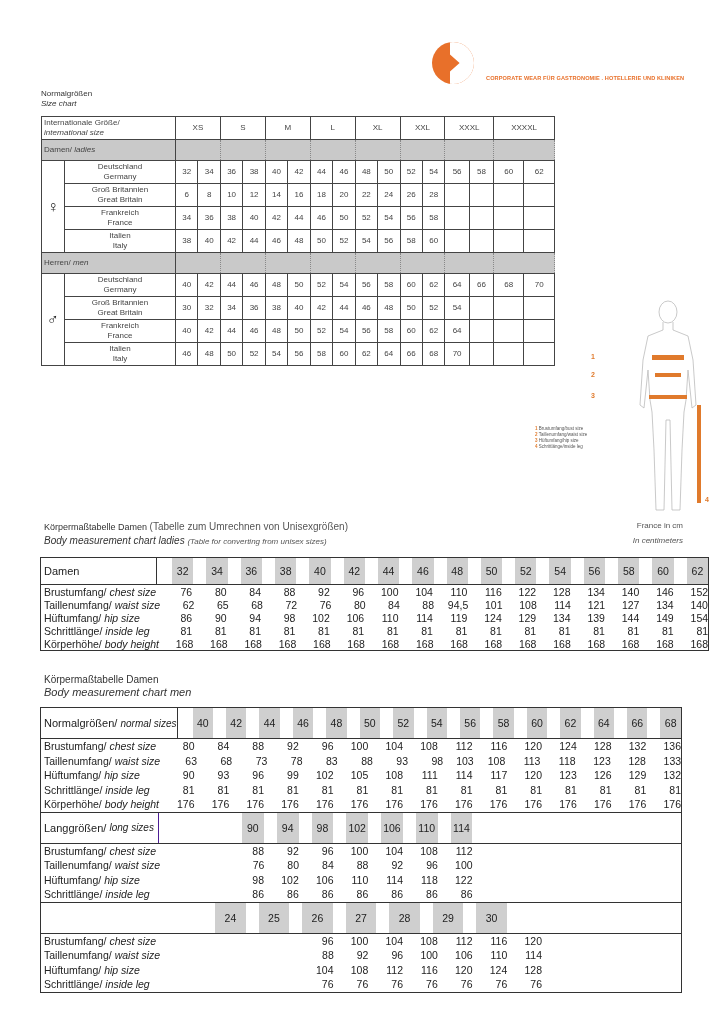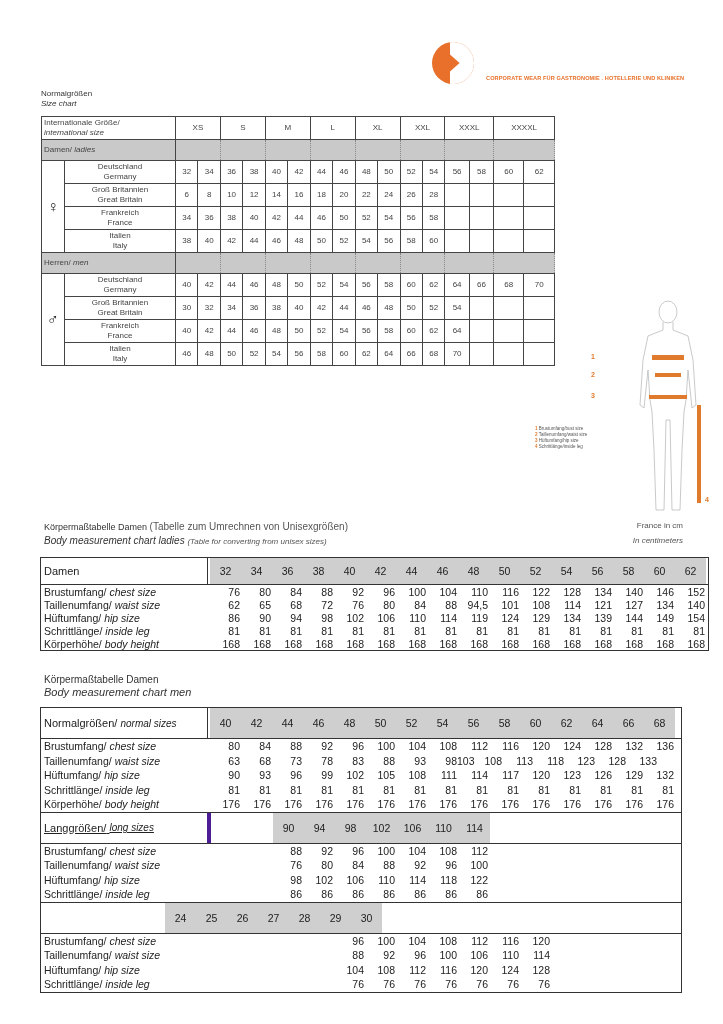--- a/index.html
+++ b/index.html
@@ -25,21 +25,21 @@
   table.sc tr.sec td.dot{border-left:1px dotted #888;border-right:1px dotted #888;}
   table.sc td.sym{font-size:16px;width:22px;color:#222;}
   table.sc td.country{width:110px;}
   .it{font-style:italic;}
 
   
   #figure{left:560px;top:300px;width:160px;height:215px;}
 
   
   .mt{position:absolute;border:1px solid #333;font-size:10.5px;color:#222;}
-  .mt .row{display:flex;align-items:center;height:13.5px;}
+  .mt .row{display:flex;align-items:center;height:13.5px;gap:13px;}
   .mt .lab{width:165px;padding-left:3px;white-space:nowrap;}
   .mt .lab i{font-style:italic;}
   .mt .v{width:24px;text-align:right;}
   .mt .hdr{height:28px;border-bottom:1px solid #333;}
   .mt .hdr .v{text-align:center;}
   .grey{background:#cfcfcf;}
 </style>
 </head>
 <body>
 
@@ -506,21 +506,21 @@
       <div class="v" style="width: 31px;">176</div>
       <div class="v" style="width: 31px;">176</div>
       <div class="v" style="width: 31px;">176</div>
       <div class="v" style="width: 31px;">176</div>
       <div class="v" style="width: 31px;">176</div>
       <div class="v" style="width: 31px;">176</div>
       <div class="v" style="width: 31px;">176</div>
       <div class="v" style="width: 31px;">176</div>
     </div>
     <div class="row hdr" style="border-top: 1px solid rgb(51, 51, 51); height: 30px;">
-      <div class="lab" style="font-size:11px;height:100%;display:flex;align-items:center;border-right:4px solid #4c1d95;width:163px;margin-right:0;text-decoration:underline;"><span>Langgrößen/</span>&nbsp;<i style="font-size:10px;">long sizes</i></div>
+      <div class="lab" style="font-size:11px;height:100%;display:flex;align-items:center;border-right:1px solid #4c1d95;width:163px;margin-right:0;"><span>Langgrößen/</span>&nbsp;<i style="font-size:10px;">long sizes</i></div>
       <div class="v " style="height: 100%; display: flex; align-items: center; justify-content: center; width: 31px;"></div>
       <div class="v " style="height: 100%; display: flex; align-items: center; justify-content: center; width: 31px;"></div>
       <div class="v grey" style="height: 100%; display: flex; align-items: center; justify-content: center; width: 31px;">90</div>
       <div class="v grey" style="height: 100%; display: flex; align-items: center; justify-content: center; width: 31px;">94</div>
       <div class="v grey" style="height: 100%; display: flex; align-items: center; justify-content: center; width: 31px;">98</div>
       <div class="v grey" style="height: 100%; display: flex; align-items: center; justify-content: center; width: 31px;">102</div>
       <div class="v grey" style="height: 100%; display: flex; align-items: center; justify-content: center; width: 31px;">106</div>
       <div class="v grey" style="height: 100%; display: flex; align-items: center; justify-content: center; width: 31px;">110</div>
       <div class="v grey" style="height: 100%; display: flex; align-items: center; justify-content: center; width: 31px;">114</div>
       <div class="v " style="height: 100%; display: flex; align-items: center; justify-content: center; width: 31px;"></div>

